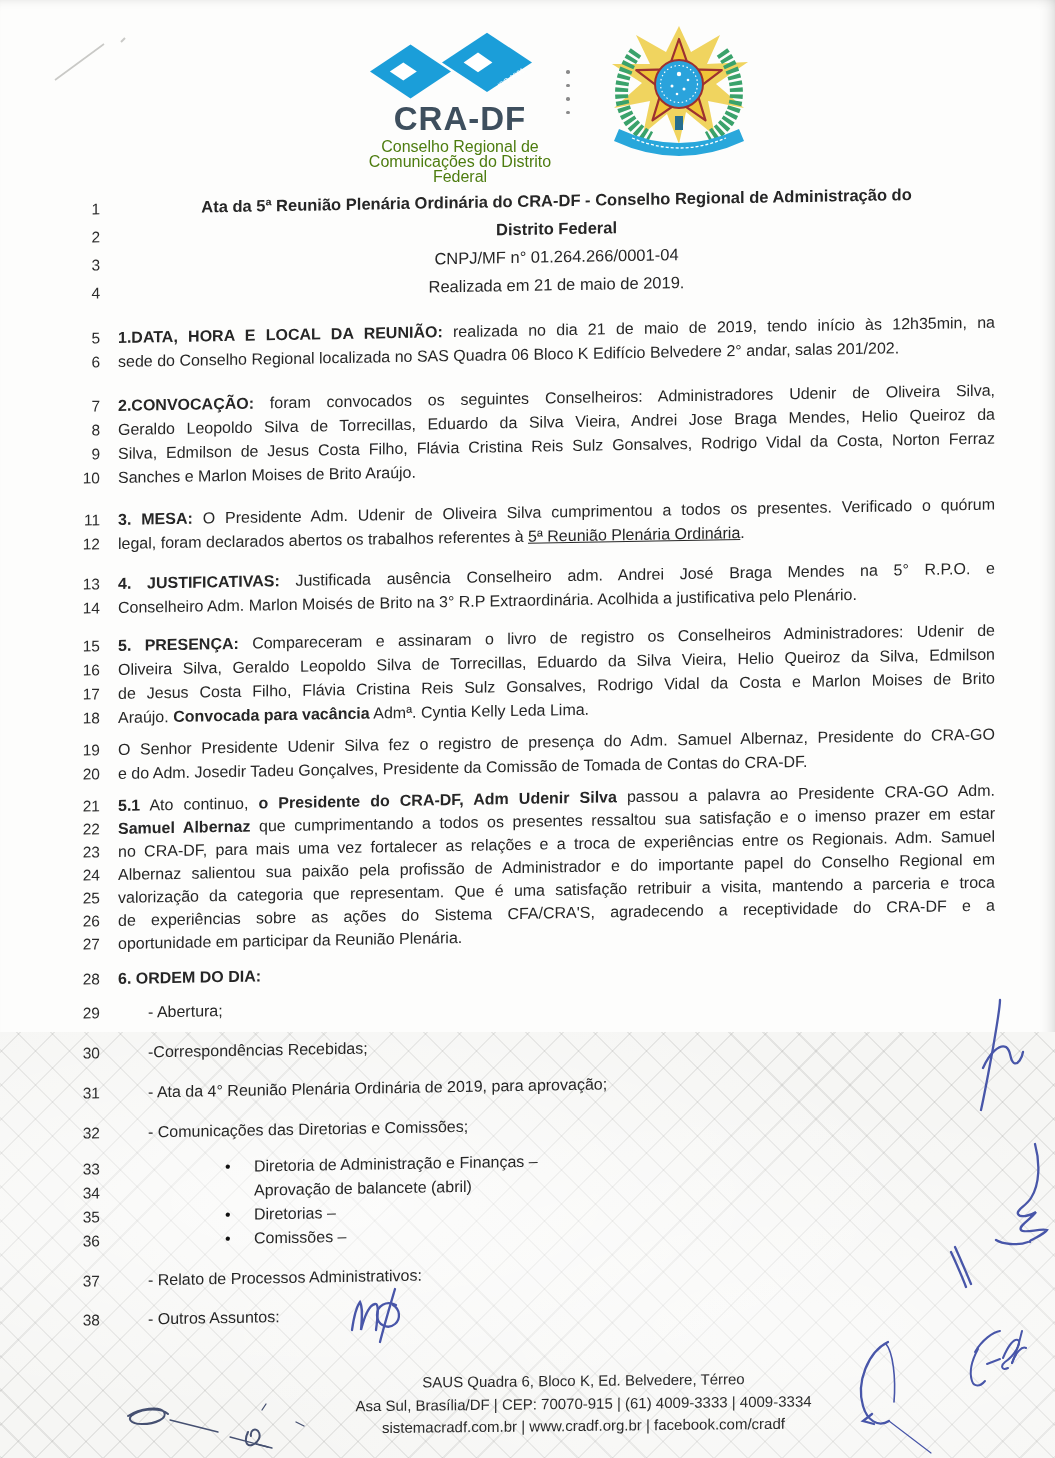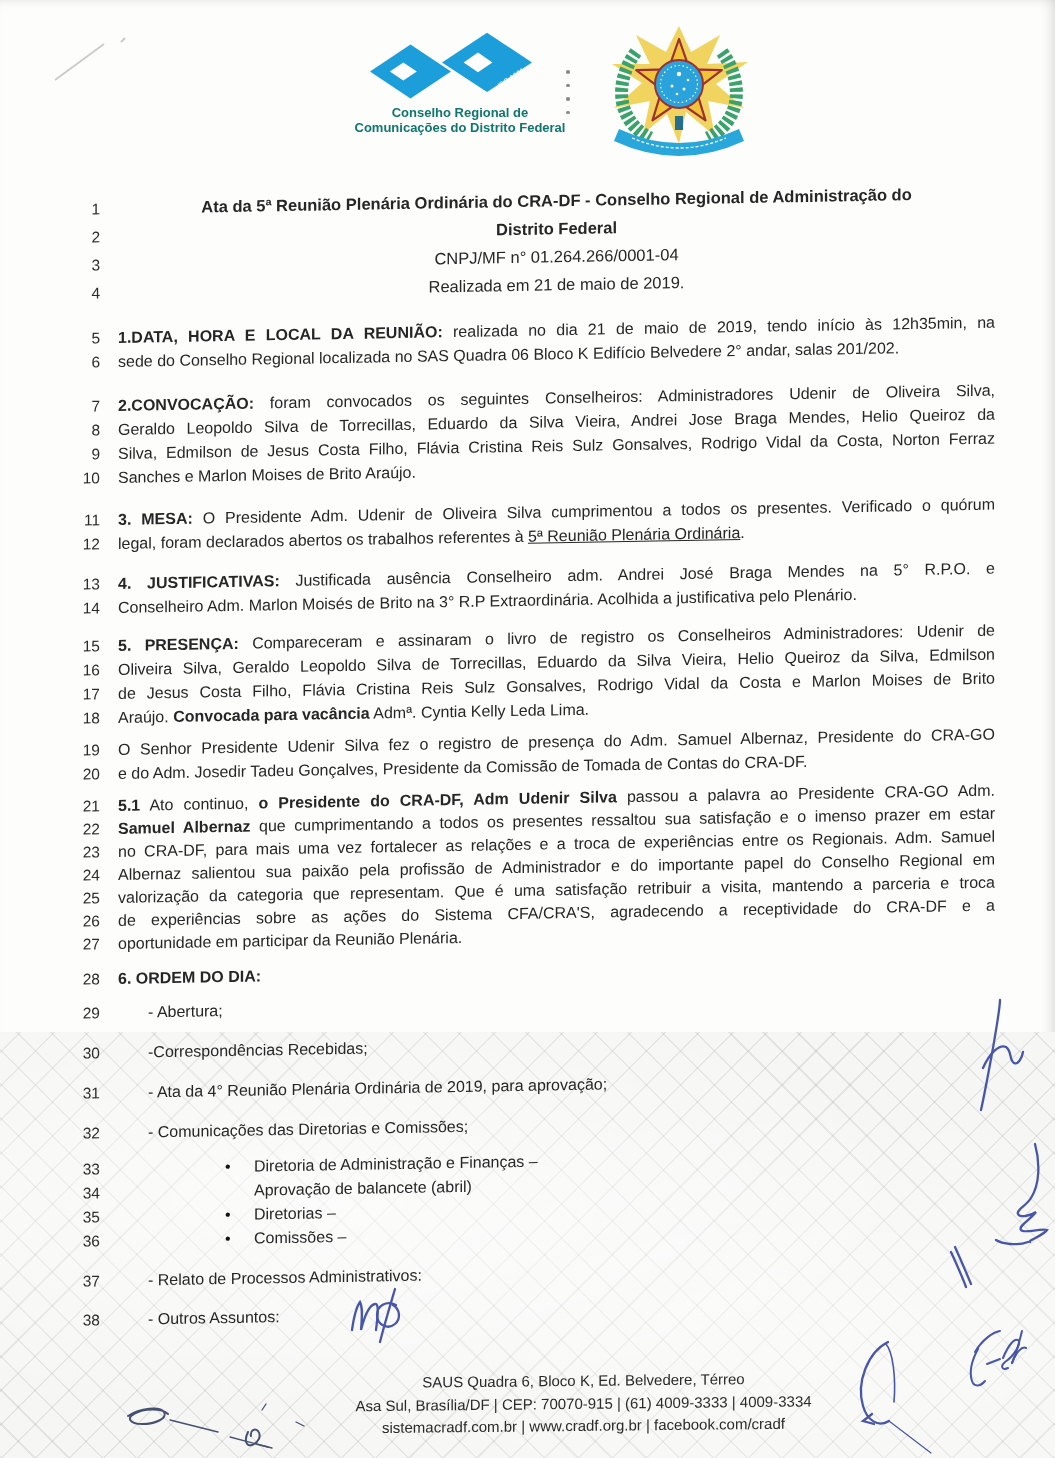--- a/index.html
+++ b/index.html
@@ -17,21 +17,21 @@
       repeating-linear-gradient(45deg, rgba(120,120,118,.14) 0 1.5px, transparent 1.5px 24px),
       repeating-linear-gradient(-45deg, rgba(120,120,118,.14) 0 1.5px, transparent 1.5px 24px);
   }
   .watermark:after{content:"";position:absolute;inset:0;
     background:radial-gradient(ellipse at 30% 40%, rgba(255,255,255,.65), rgba(255,255,255,0) 60%),
                radial-gradient(ellipse at 75% 70%, rgba(255,255,255,.5), rgba(255,255,255,0) 55%);}
   
   .cradf-logo{position:absolute;left:345px;top:30px;width:230px;text-align:center;color:#3e4f5e;}
   .logo-mark{display:block;margin:0 auto;width:198px;height:72px;}
   .brand{font-size:33px;font-weight:bold;letter-spacing:1px;line-height:34px;color:#3e4f5e;}
-  .brand-sub{font-size:13px;font-weight:bold;line-height:15px;color:#0f766e;margin-top:3px;}
+  .brand-sub{font-size:16px;font-weight:normal;line-height:15px;color:#4d7c0f;margin-top:3px;}
   .coat{position:absolute;left:602px;top:24px;width:154px;height:140px;}
   .dots{position:absolute;left:566px;top:70px;width:4px;}
   .dots i{display:block;width:3.5px;height:3.5px;border-radius:50%;background:#8a8a8a;margin-bottom:10px;}
   
   .doc{
     position:absolute;left:0;top:196px;width:1055px;padding-left:58px;box-sizing:border-box;
     transform:skewY(-1deg);transform-origin:0 0;
     color:#262626;
   }
   .para{--lh:24px;}
@@ -59,20 +59,21 @@
   <div class="watermark"></div>
 
   <div class="cradf-logo">
     <svg class="logo-mark" viewBox="0 0 220 80">
       <polygon points="55,16 100,46 55,76 10,46" fill="#1b9ed9"></polygon>
       <polygon points="47,36 62,46 47,56 32,46" fill="#ffffff"></polygon>
       <polygon points="140,3 190,36 140,69 90,36" fill="#1b9ed9"></polygon>
       <polygon points="130,25 146,36 130,47 114,36" fill="#ffffff"></polygon>
       <text x="150" y="57" transform="rotate(-33 165 54)" fill="#ffffff" font-size="8" font-family="Liberation Sans, sans-serif">ISO 9001</text>
     </svg>
+    <div class="brand">CRA-DF</div>
     <div class="brand-sub">
       <div>Conselho Regional de</div>
       <div>Comunicações do Distrito Federal</div>
     </div>
   </div>
 
   <div class="dots">
       <i></i>
       <i></i>
       <i></i>

